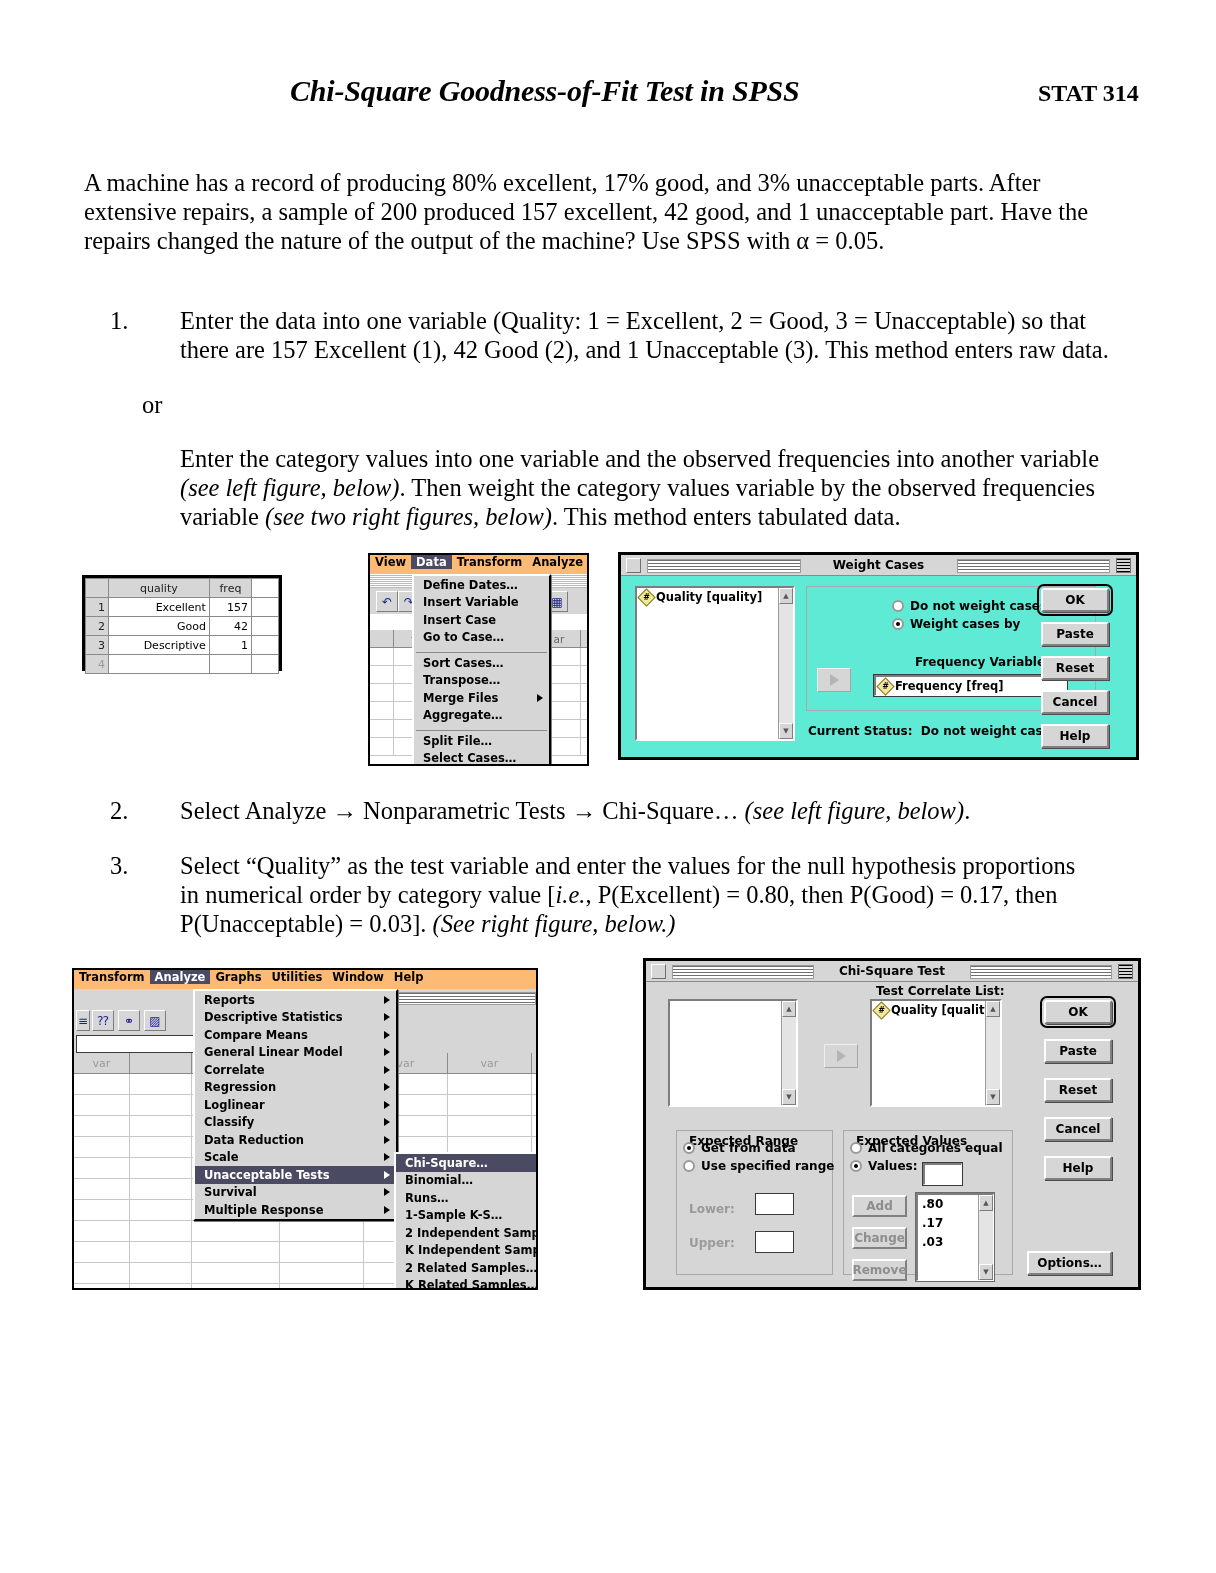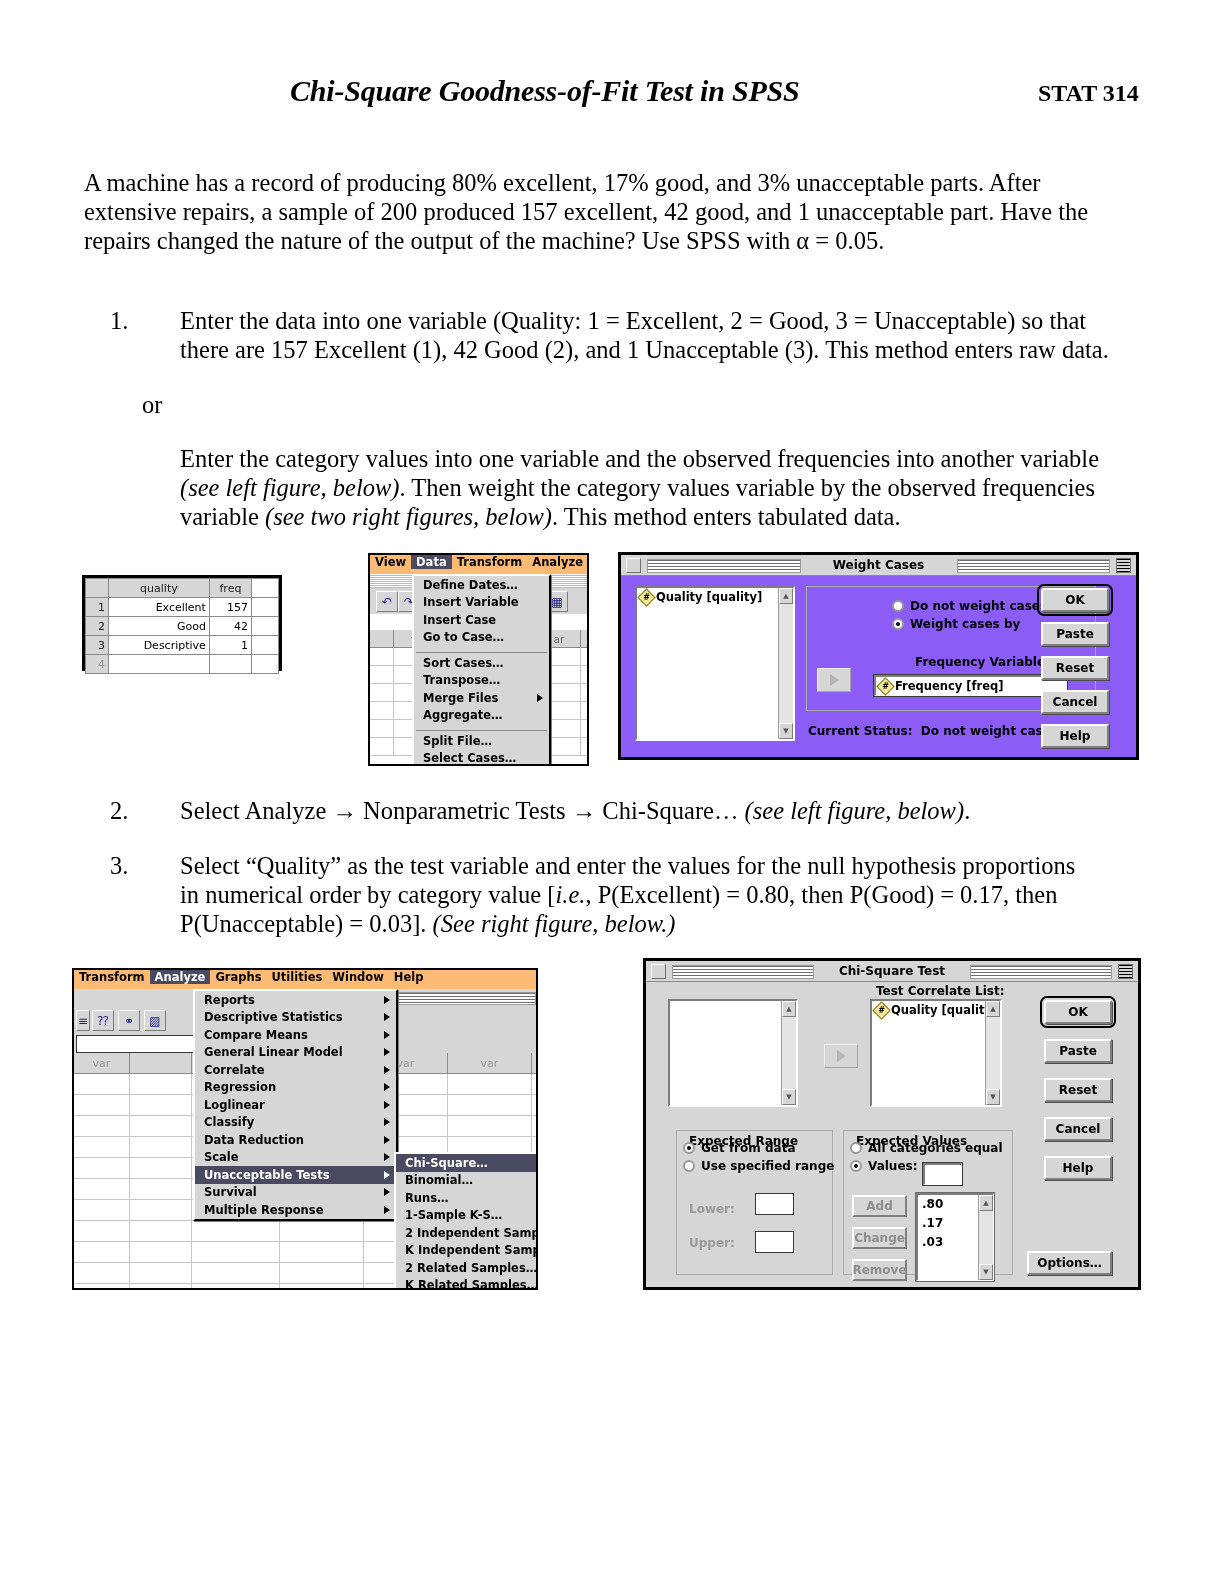--- a/index.html
+++ b/index.html
@@ -200,21 +200,21 @@
     border-bottom: 4px solid transparent;
   }
   .dropdown .di.hl .arrow { border-left-color: #fff; }
 
   #dm-dropdown { left: 42px; top: 19px; width: 135px; }
 
   
   #fig-weight {
     left: 618px; top: 552px;
     width: 521px; height: 208px;
-    background: #8b5cf6;
+    background: #5eead4;
     border: 3px solid #000000;
     box-sizing: border-box;
     font-family: "DejaVu Sans", sans-serif;
   }
   .dlg-titlebar {
     position: relative;
     height: 20px;
     background: #d6d6d6;
     border-bottom: 1px solid #8a8a8a;
     display: flex; align-items: center; justify-content: center;

